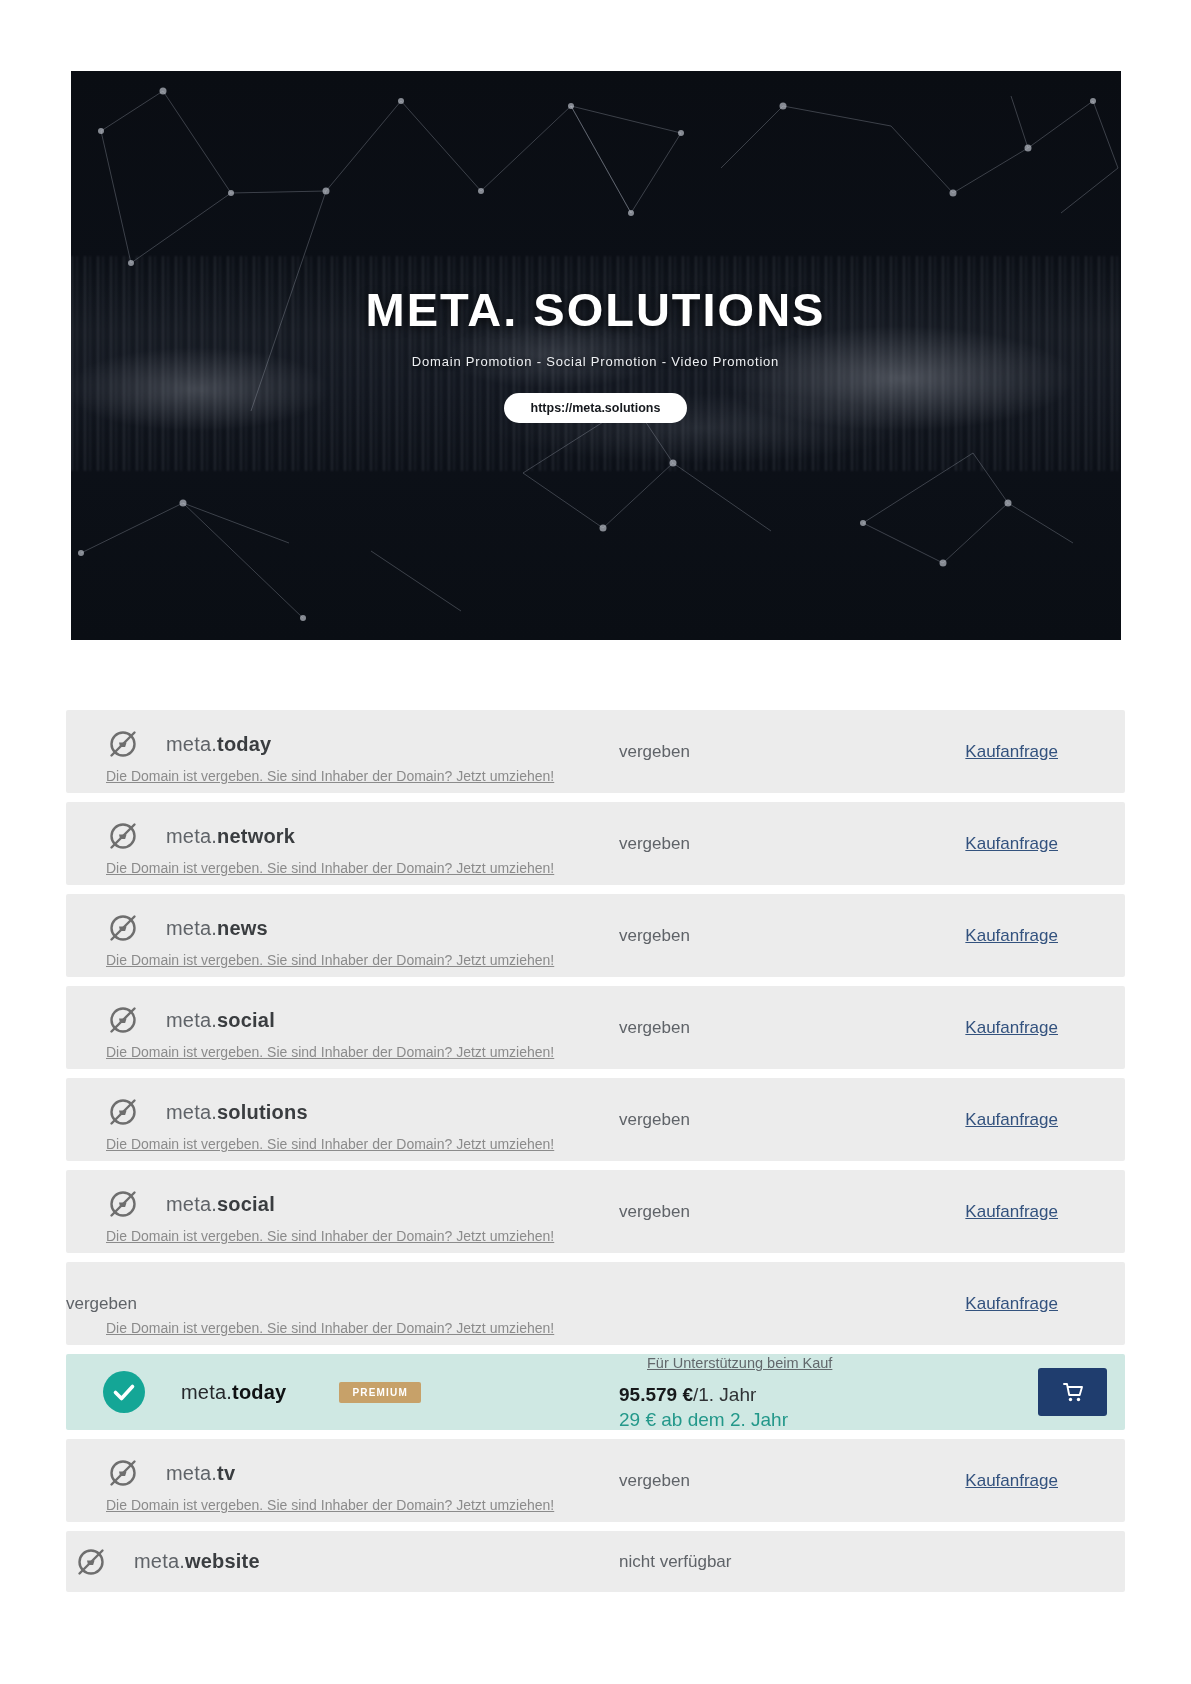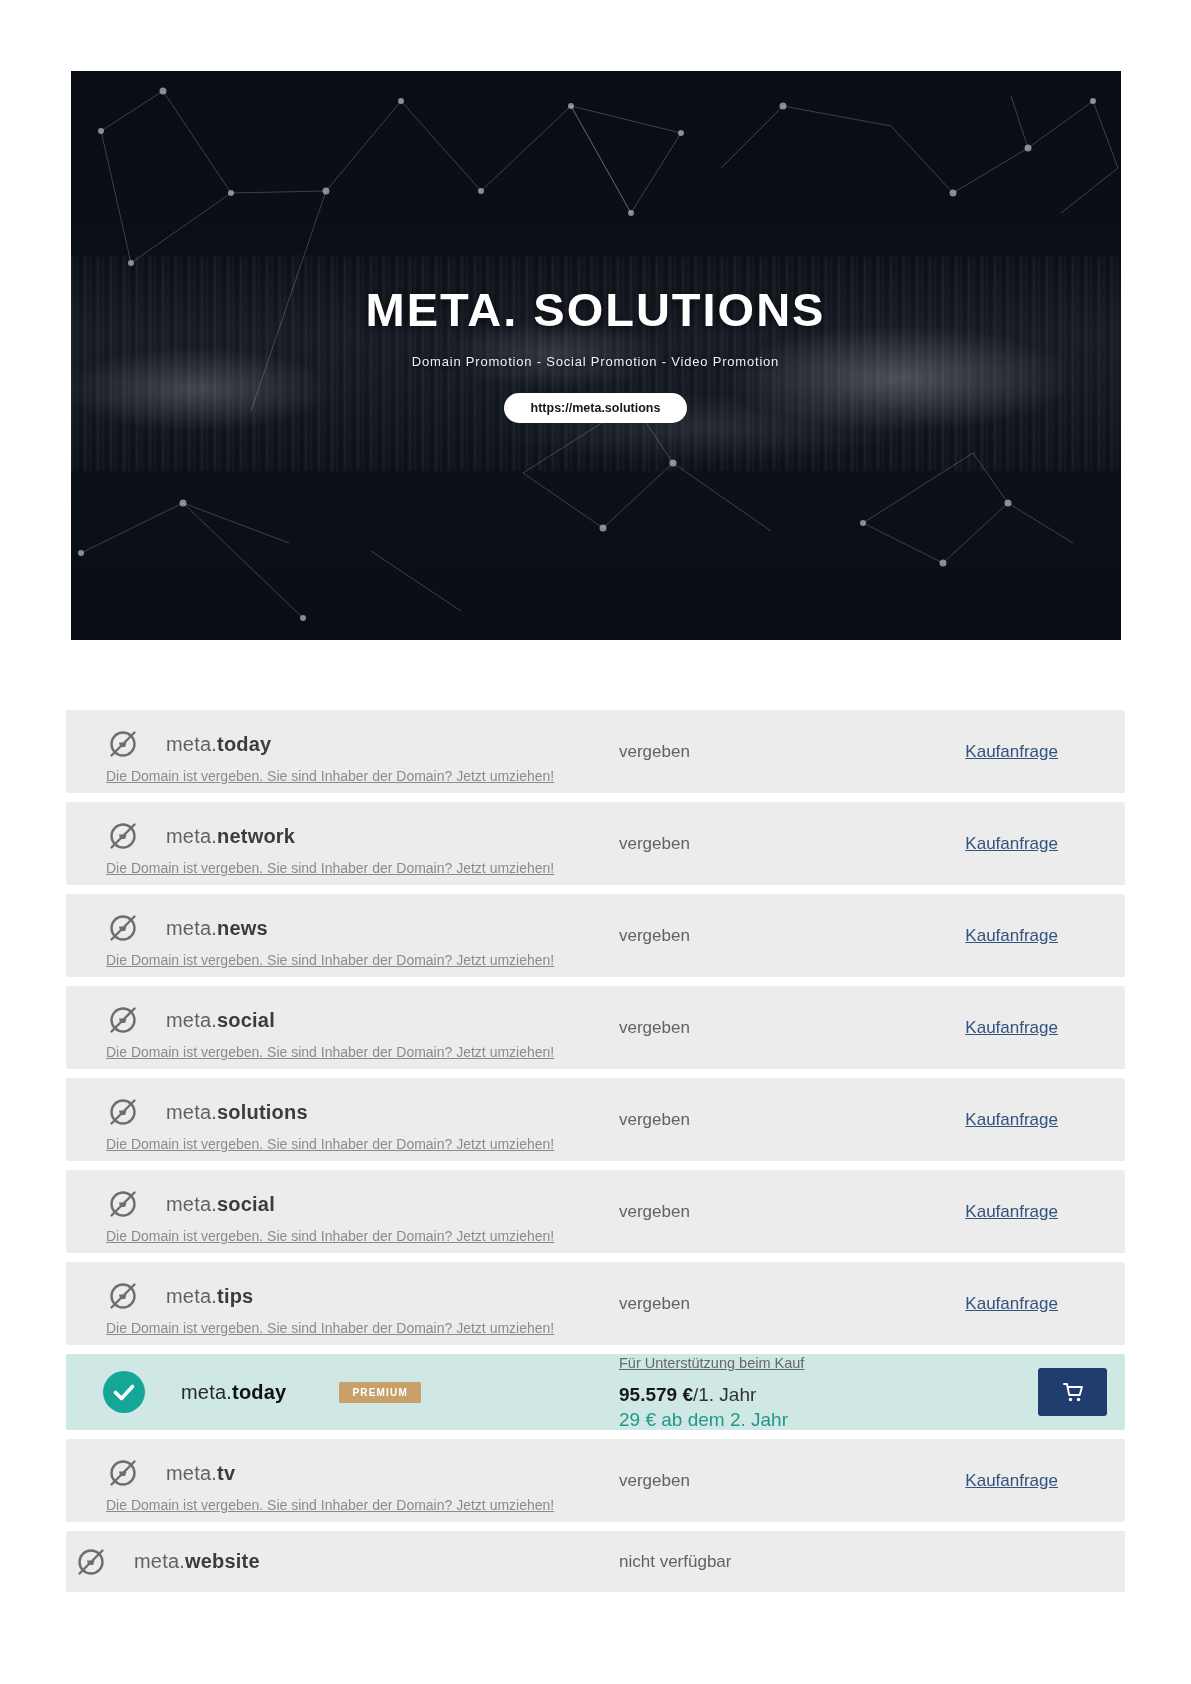--- a/index.html
+++ b/index.html
@@ -65,21 +65,21 @@
   .transfer-link{
     position:absolute;left:40px;bottom:9px;font-size:14px;color:#8b8b8b;
     text-decoration:underline;white-space:nowrap;cursor:pointer;
   }
   .status-text{font-size:17px;color:#5f6368;white-space:nowrap;}
   .buy-link{
     justify-self:end;padding-right:67px;font-size:17px;color:#33527e;
     text-decoration:underline;white-space:nowrap;cursor:pointer;text-align:right;
   }
   .premium-offer{line-height:1.1;}
-  .support-link{font-size:14.5px;color:#62686c;text-decoration:underline;cursor:pointer;white-space:nowrap;}
+  .support-link{font-size:14.5px;color:#62686c;text-decoration:underline;cursor:pointer;white-space:nowrap;margin-left:28px;}
   .price-line{margin-top:13px;font-size:19px;color:#2f3235;white-space:nowrap;}
   .price-bold{font-weight:700;color:#17191b;}
   .renewal-note{margin-top:4px;font-size:19px;color:#23988a;white-space:nowrap;}
   .cart-button{
     justify-self:end;margin-right:18px;width:69px;height:48px;background:#1f3d6e;border:none;
     border-radius:3px;display:flex;align-items:center;justify-content:center;cursor:pointer;
   }
   
   .row:not(.row--taken) .v-taken{display:none;}
   .row:not(.row--premium) .v-premium{display:none;}
@@ -240,30 +240,20 @@
 
     </div>
 
     <span class="status-text v-status js-status">vergeben</span>
 
     <span class="buy-link v-taken">Kaufanfrage</span>
 
     <span class="transfer-link v-taken">Die Domain ist vergeben. Sie sind Inhaber der Domain? Jetzt umziehen!</span>
   </div>
     <div class="row row--taken">
-    <div class="row-left">
-      <svg class="blocked-icon v-taken-or-unavail js-blocked" viewBox="0 0 34 34">
-        <circle cx="17" cy="17" r="11.5" fill="none" stroke="#6e6e6e" stroke-width="2.4"></circle>
-        <line x1="5.5" y1="28.5" x2="28.5" y2="5.5" stroke="#6e6e6e" stroke-width="2.4" stroke-linecap="round"></line>
-        <path d="M13 15.5 h7.5 l-1.4,4.5 h-5 z" fill="#6e6e6e"></path>
-      </svg>
-
-      <span class="domain-name"><span class="domain-prefix js-prefix">meta.</span><span class="domain-tld js-tld">tips</span></span>
-
-    </div>
 
     <span class="status-text v-status js-status">vergeben</span>
 
     <span class="buy-link v-taken">Kaufanfrage</span>
 
     <span class="transfer-link v-taken">Die Domain ist vergeben. Sie sind Inhaber der Domain? Jetzt umziehen!</span>
   </div>
     <div class="row row--premium">
     <div class="row-left">
 

